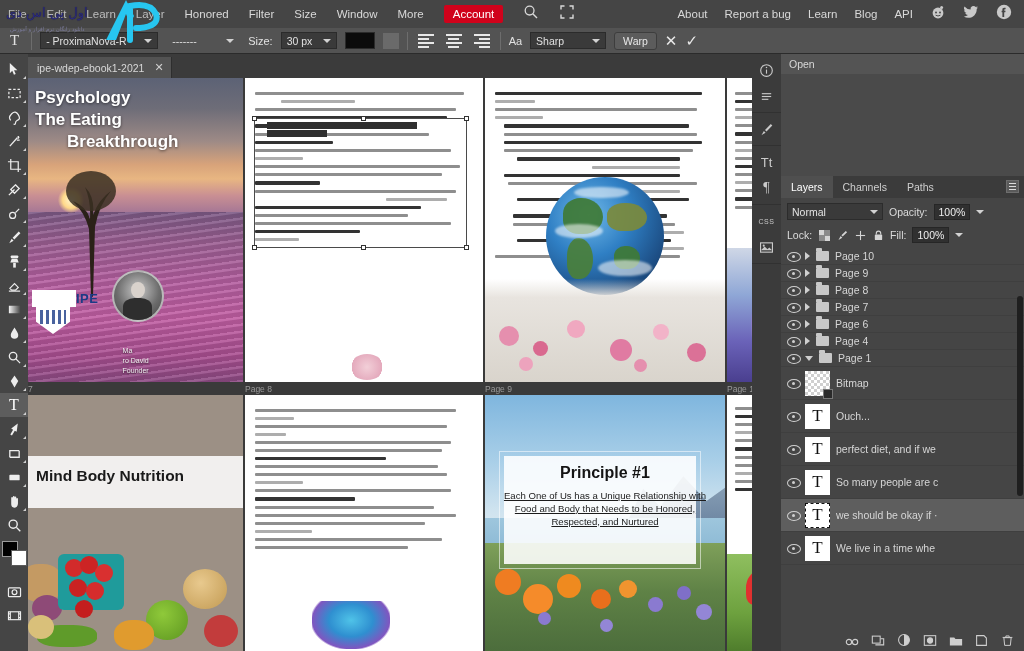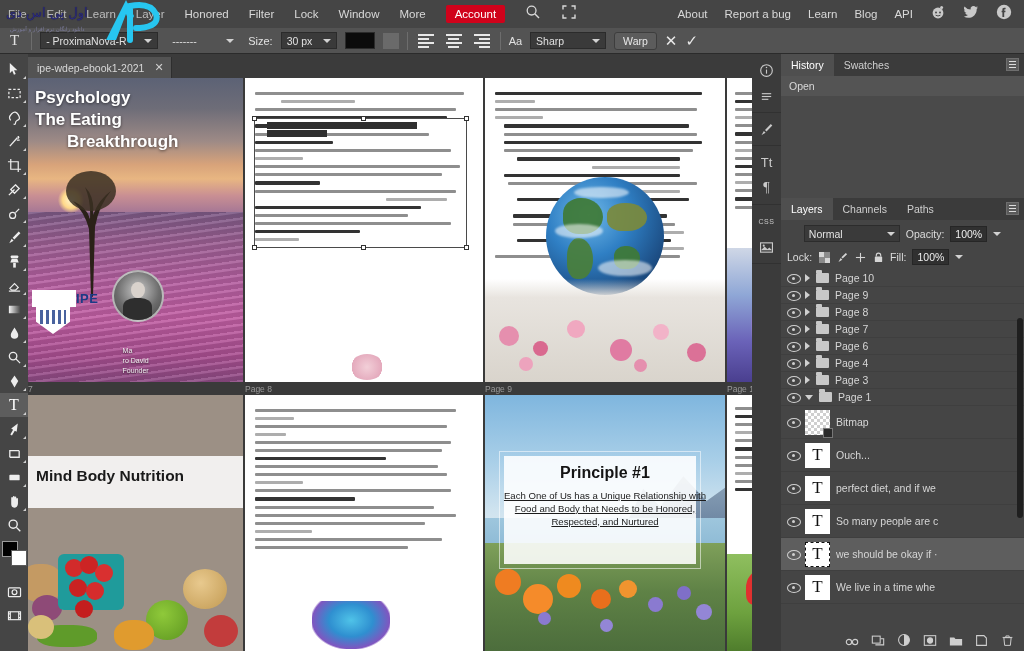--- a/index.html
+++ b/index.html
@@ -174,21 +174,21 @@
   }
   .panel-tabs{ display:flex; align-items:center; height:22px; background:#3b3b3b; position:relative; }
   .ptab{ font-size:10.5px; padding:0 10px; line-height:22px; color:#cfcfcf; }
   .ptab.active{ background:#4f4f4f; color:#fff; }
   .pmenu{ position:absolute; right:5px; top:4px; width:13px; height:13px; background:#5a5a5a;
     border:1px solid #6e6e6e; display:flex; align-items:center; justify-content:center; }
   .pmenu i{ display:block; width:7px; height:1px; background:#dcdcdc; box-shadow:0 3px 0 #dcdcdc, 0 -3px 0 #dcdcdc; }
   .panel-body{ background:#4a4a4a; }
   .hist-row{ font-size:10.5px; color:#d8d8d8; padding:4px 8px; background:#545454; }
   .hist-fill{ background:#4a4a4a; }
-  .lay-ctrl{ padding:5px 6px; display:flex; align-items:center; gap:6px;justify-content:center; }
+  .lay-ctrl{ padding:5px 6px; display:flex; align-items:center; gap:6px; }
   .selbox2{ background:#3a3a3a; border:1px solid #2c2c2c; height:17px; font-size:10.5px;
     color:#e3e3e3; display:flex; align-items:center; padding:0 4px; gap:6px; }
   .lbl{ font-size:10.5px; color:#dcdcdc; }
   .val{ background:#303030; border:1px solid #262626; padding:1px 4px; font-size:10.5px; color:#eee; }
   .caret{ width:0;height:0;border-left:4px solid transparent;border-right:4px solid transparent;
     border-top:4px solid #d2d2d2; }
   .lock-row{ padding:2px 6px 5px 6px; display:flex; align-items:center; gap:6px; }
   .lock-ic{ width:12px;height:12px; color:#d5d5d5; font-size:10px; display:flex; align-items:center; justify-content:center;}
   .layer-row{
     height:17px; display:flex; align-items:center; gap:6px; padding:0 6px;
@@ -226,21 +226,21 @@
 <body>
 
 <div id="menubar">
   <div class="menu-left">
     <span class="menu-item dim">File</span>
     <span class="menu-item dim">Edit</span>
     <span class="menu-item dim">Learn</span>
     <span class="menu-item dim">Layer</span>
     <span class="menu-item">Honored</span>
     <span class="menu-item">Filter</span>
-    <span class="menu-item">Lock</span>
+    <span class="menu-item">Size</span>
     <span class="menu-item">Window</span>
     <span class="menu-item">More</span>
     <span class="acct">Account</span>
     <span>
       <svg class="ic" viewBox="0 0 16 16">
           <circle cx="6.6" cy="6.6" r="4.4" fill="none" stroke="#d9d9d9" stroke-width="1.3"></circle>
           <line x1="10" y1="10" x2="14" y2="14" stroke="#d9d9d9" stroke-width="1.5"></line>
         </svg>
     </span>
     <span>
@@ -771,27 +771,20 @@
           <rect x="1.6" y="2" width="12.8" height="10"></rect>
           <path d="M2 10l4-4 3 3 2-2 3 3" fill="#cacaca" stroke="none"></path>
           <circle cx="5" cy="5" r="1.1" fill="#cacaca" stroke="none"></circle>
         </svg>
     </div>
   </div>
 </div>
 
 <div id="dock">
 
-  <div class="panel-tabs">
-    <span class="ptab active">History</span>
-    <span class="ptab">Swatches</span>
-    <span class="pmenu">
-        <i></i>
-      </span>
-  </div>
   <div class="panel-body" style="height:122px">
     <div class="hist-row">Open</div>
     <div class="hist-fill" style="height:98px"></div>
   </div>
 
   <div class="panel-tabs">
     <span class="ptab active">Layers</span>
     <span class="ptab">Channels</span>
     <span class="ptab">Paths</span>
     <span class="pmenu">
@@ -874,26 +867,20 @@
         <span class="ltext">Page 6</span>
       </div>
     <div class="layer-row group">
         <span class="eye"></span>
         <span class="tri"></span>
         <span class="folder"></span>
         <span class="ltext">Page 4</span>
       </div>
     <div class="layer-row group">
         <span class="eye"></span>
-        <span class="tri"></span>
-        <span class="folder"></span>
-        <span class="ltext">Page 3</span>
-      </div>
-    <div class="layer-row group">
-        <span class="eye"></span>
         <span class="tri open"></span>
         <span class="folder"></span>
         <span class="ltext">Page 1</span>
       </div>
 
     <div class="layer-row big">
       <span class="eye"></span>
       <span class="thumbBmp">
           <span class="bmpbadge"></span>
         </span>

